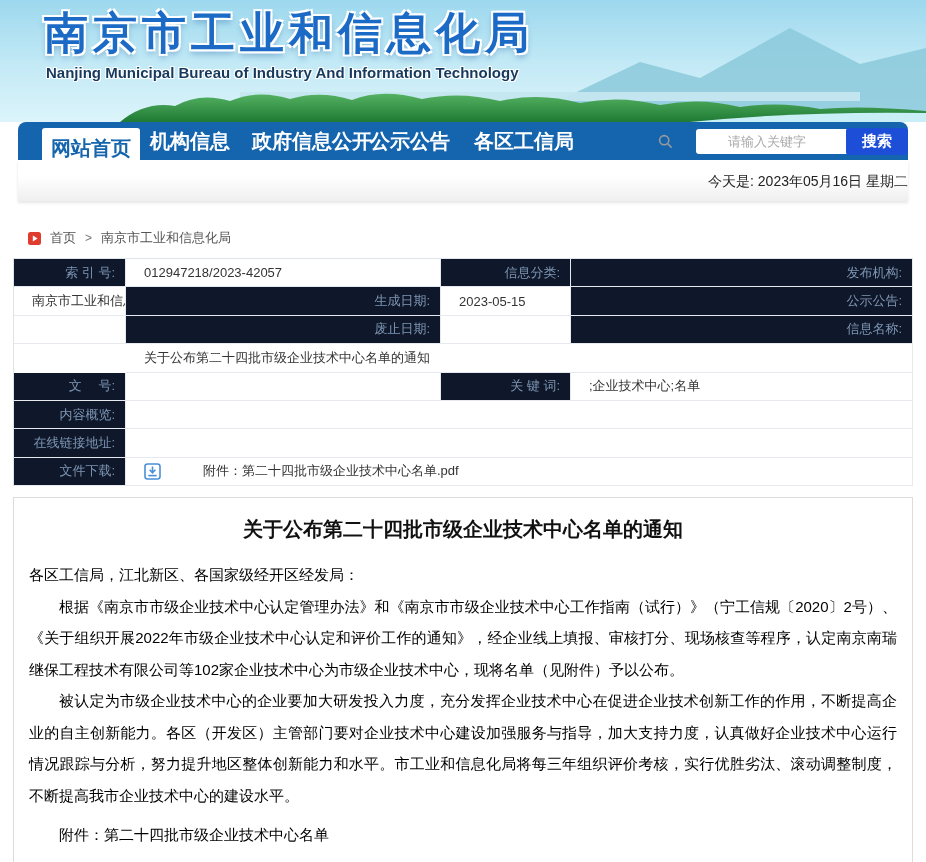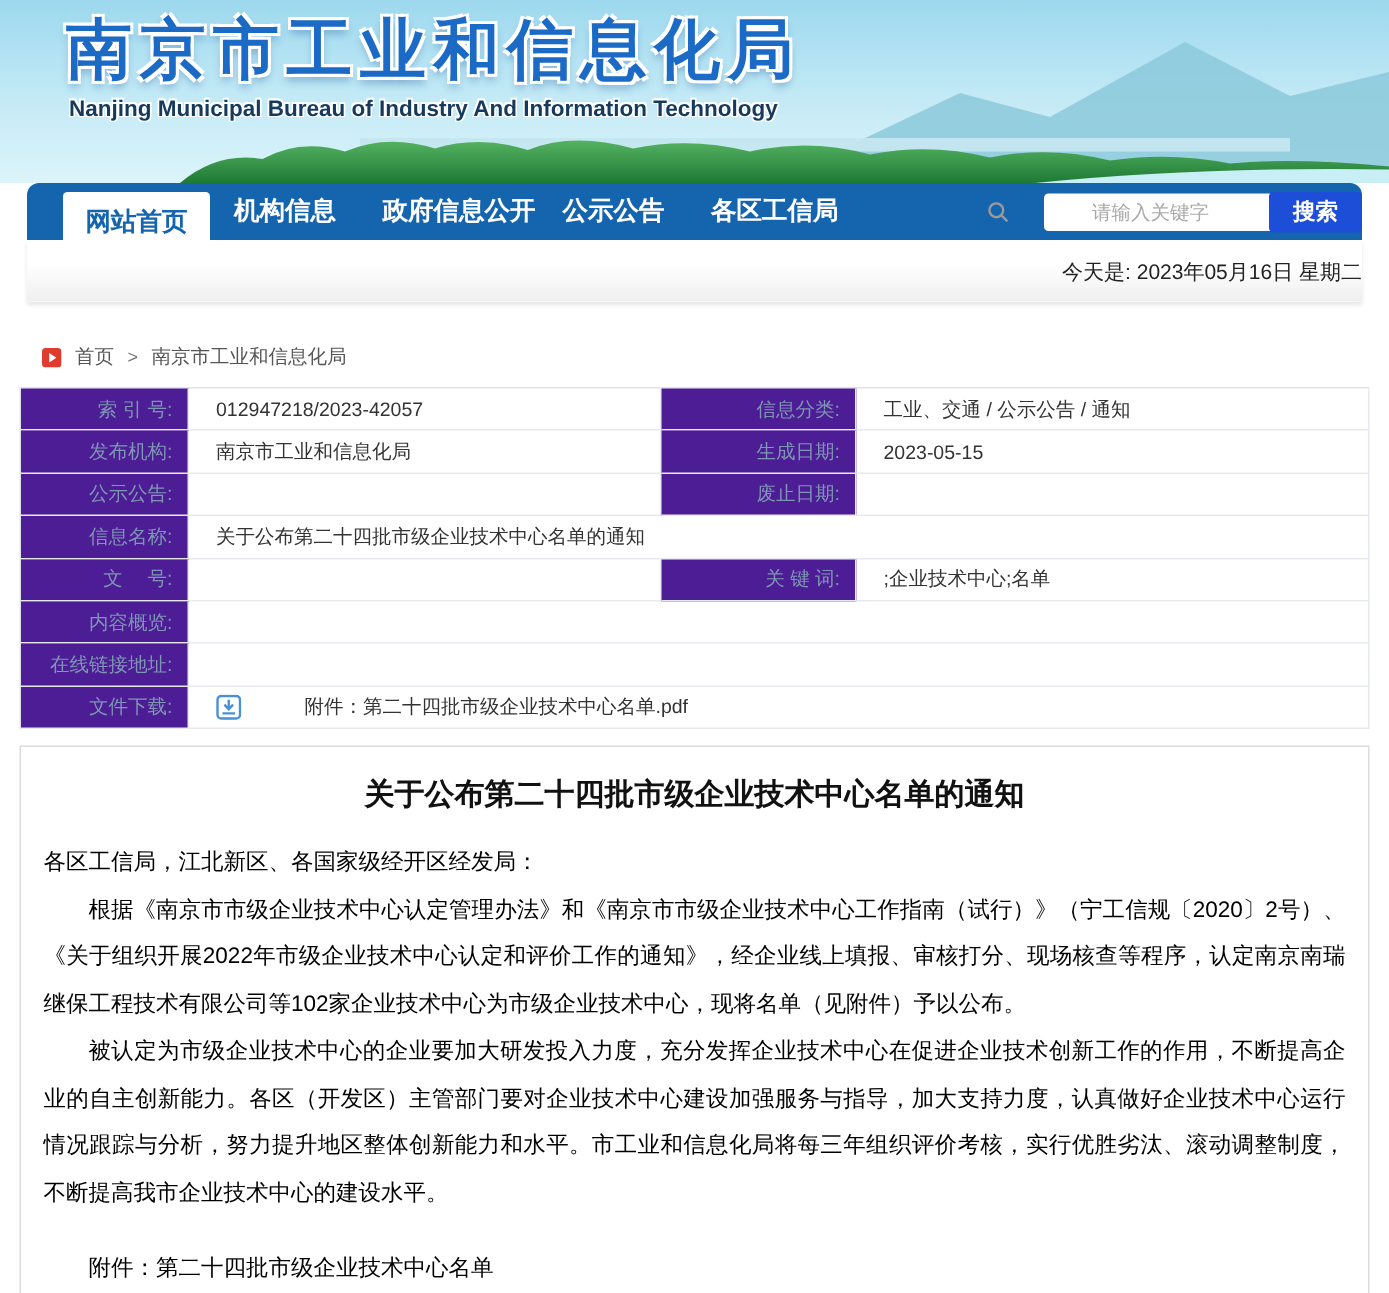--- a/index.html
+++ b/index.html
@@ -15,21 +15,21 @@
     text-shadow:-2px -2px 0 #fff, 2px -2px 0 #fff, -2px 2px 0 #fff, 2px 2px 0 #fff,
       0 4px 6px rgba(20,80,150,.45); }
   .banner-en { position:absolute; left:46px; top:64px; font-size:15px; font-weight:bold;
     color:#16395e; white-space:nowrap;
     text-shadow:-1px -1px 0 #fff, 1px -1px 0 #fff, -1px 1px 0 #fff, 1px 1px 0 #fff; }
 
   
   .navbar { position:absolute; left:18px; top:122px; width:890px; height:38px;
     background:#1565ae; border-radius:8px 8px 0 0; z-index:3; }
   .nav-tab { position:absolute; top:0; height:38px; line-height:38px; text-align:center;
-    color:#fff; font-size:17px; font-weight:bold; cursor:pointer; white-space:nowrap; }
+    color:#fff; font-size:20px; font-weight:bold; cursor:pointer; white-space:nowrap; }
   .nav-tab.active { left:24px; top:6px; width:98px; height:46px; background:#fff;
     color:#1565ae; line-height:40px; border-radius:3px; z-index:2; }
   .t2 { left:128px; width:88px; }
   .t3 { left:234px; width:108px; }
   .t4 { left:352px; width:78px; }
   .t5 { left:456px; width:82px; }
   .search-input { position:absolute; left:630px; top:7px; width:192px; height:25px;
     border:none; border-radius:3px; padding-left:32px; font-size:13px; color:#333;
     font-family:"Liberation Sans","DejaVu Sans",sans-serif; outline:none;margin-left:48px; }
   .search-input::placeholder { color:#a9a9a9; }
@@ -49,34 +49,34 @@
     gap:9px; font-size:13px; color:#555; }
   .crumb-link { cursor:pointer; }
   .crumb-sep { color:#777; font-size:12px; }
 
   
   .info-table { position:absolute; left:13px; top:258px; width:900px;
     display:grid; grid-template-columns:112px 315px 130px 1fr; grid-auto-rows:28.4px;
     border-top:1px solid #dfe4ea; border-left:1px solid #dfe4ea; font-size:13px; }
   .cell { border-right:1px solid #e6eaef; border-bottom:1px solid #e6eaef;
     display:flex; align-items:center; overflow:hidden; white-space:nowrap; }
-  .lbl { background:#4c1d95; color:#7e96b3; justify-content:flex-end; padding-right:10px; }
+  .lbl { background:#0f172a; color:#7e96b3; justify-content:flex-end; padding-right:10px; }
   .val { color:#333; padding-left:18px; }
   .span3 { grid-column:2 / 5; }
   .dl-icon { margin-right:42px; display:inline-flex; cursor:pointer; }
   .attach-link { cursor:pointer; color:#333; }
 
   
   .article { position:absolute; left:13px; top:497px; width:900px; min-height:366px;
     border:1px solid #dcdcdc; background:#fff; padding:12px 15px 0 15px; }
   .article-title { text-align:center; font-family:"Liberation Serif","DejaVu Serif",serif;
     font-size:20px; font-weight:bold; color:#111; margin:6px 0 16px 0; }
   .article p { font-size:15px; line-height:31.5px; color:#000; text-align:justify; }
   .indent { text-indent:2em; }
-  .attach-line { margin-top:19px; }
+  .attach-line { margin-top:8px; }
   .sig-line { text-align:right; font-size:15px; line-height:26px; padding-right:32px;
     margin-top:6px; color:#000; }
 </style>
 </head>
 <body>
 
 <div class="banner">
   <svg class="scene" viewBox="0 0 926 122" preserveAspectRatio="none">
     <defs>
       <linearGradient id="sky" x1="0" y1="0" x2="0" y2="1">
@@ -128,21 +128,20 @@
   </span>
   <span class="crumb-link">首页</span>
   <span class="crumb-sep">&gt;</span>
   <span>南京市工业和信息化局</span>
 </div>
 
 <div class="info-table">
   <div class="cell lbl">索 引 号:</div>
   <div class="cell val">012947218/2023-42057</div>
   <div class="cell lbl">信息分类:</div>
-  <div class="cell val">工业、交通 / 公示公告 / 通知</div>
 
   <div class="cell lbl">发布机构:</div>
   <div class="cell val">南京市工业和信息化局</div>
   <div class="cell lbl">生成日期:</div>
   <div class="cell val">2023-05-15</div>
 
   <div class="cell lbl">公示公告:</div>
   <div class="cell val"></div>
   <div class="cell lbl">废止日期:</div>
   <div class="cell val"></div>

